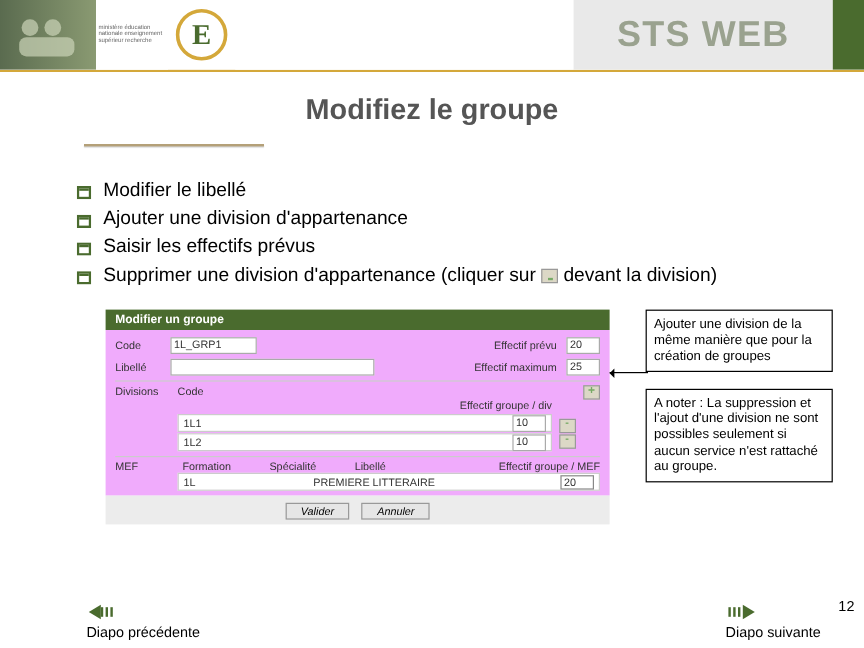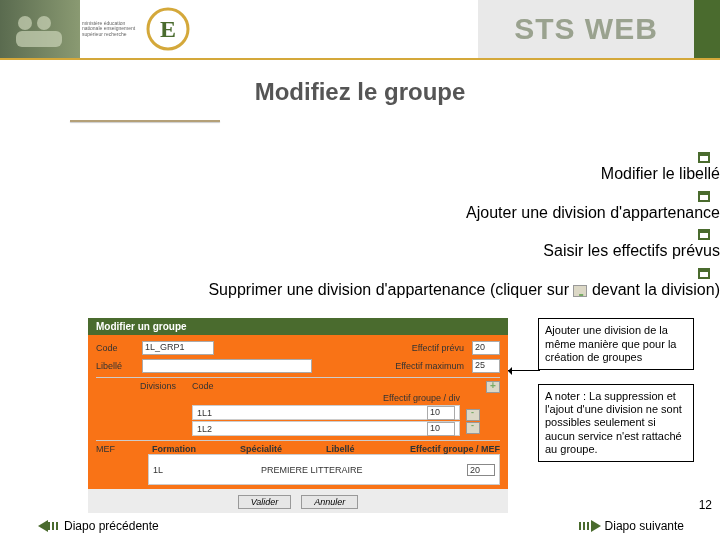--- a/index.html
+++ b/index.html
@@ -14,65 +14,65 @@
   .header-mid { flex:1; background:#fff; }
   .header-right { width: 216px; display:flex; align-items:center; justify-content:center; background:#e9e9e9; }
   .stsweb-txt { font-size:30px; font-weight:900; color:#9aa28f; letter-spacing:1px; font-family: Arial Black, Arial, sans-serif; }
   .header-cap { width:26px; background:#4a6b2e; }
   .gold-line { height:2px; background:#d4a83a; }
 
   .title { text-align:center; font-size:24px; color:#555; margin:18px 0 22px; font-family: Verdana, sans-serif; }
   .under-title-rule { height:2px; width:150px; background:#b4a078; margin-left:70px; margin-top:-8px; box-shadow:0 1px 1px rgba(0,0,0,.2); }
 
   .bullets { margin: 26px 0 18px 64px; font-size:16px; color:#000; }
-  .bullets .row { display:flex; align-items:flex-end; margin-bottom:2px;flex-direction:column; }
+  .bullets .row { display:flex; align-items:center; margin-bottom:2px; }
   .bullet-mark { width:12px; height:11px; margin-right:10px; margin-top:4px; flex-shrink:0; }
   .bullet-text { line-height:1.35; }
   .inline-del { display:inline-block; width:14px; height:12px; background:#dcd8c6; border:1px solid #999; vertical-align:middle; position:relative; }
   .inline-del::before { content:"-"; position:absolute; left:4px; top:-3px; color:#7a6; font-weight:bold; }
 
   .form-area { margin: 14px 0 0 52px; display:flex; align-items:flex-start; }
   .form-box { width:456px;padding-left:36px; }
   .form-header { background:#4a6b2e; color:#fff; font-size:10px; padding:3px 8px; font-weight:bold; }
-  .form-body { background:#f97316; padding:6px 8px 4px; font-size:9px; color:#333; }
+  .form-body { background:#f0abfc; padding:6px 8px 4px; font-size:9px; color:#333; }
   .fr { display:flex; align-items:center; margin-bottom:4px; }
   .fl { width:46px; }
   .fi { background:#fff; border:1px solid #aaa; height:14px; font-size:9px; padding:0 2px; }
   .fi-sm { width:72px; }
   .fi-lg { width:170px; }
   .fi-num { width:28px; text-align:left; }
   .pair-right { margin-left:auto; display:flex; align-items:center; gap:8px; }
   .sep { height:1px; background:#ccc; margin:3px 0; }
   .subgrid-head { display:flex; font-size:9px; color:#333; margin-bottom:2px; padding-right:20px; }
   .subgrid-head .c1 { width:60px; }
   .subgrid-head .c2 { flex:1; text-align:right;margin-top:12px; }
   .subgrid-row { background:#fff; border:1px solid #ccc; display:flex; align-items:center; padding:0 4px; height:15px; margin-bottom:1px; }
   .subgrid-row .c1 { width:60px; }
   .subgrid-row .c2 { flex:1; text-align:right; }
   .row-del { width:14px; height:12px; background:#dcd8c6; border:1px solid #999; margin-left:6px; position:relative; }
   .row-del::before { content:"-"; position:absolute; left:4px; top:-3px; color:#7a6; font-weight:bold; }
   .row-add { width:14px; height:12px; background:#dcd8c6; border:1px solid #999; margin-left:6px; position:relative; align-self:flex-start; }
   .row-add::before { content:"+"; position:absolute; left:3px; top:-2px; color:#7a6; font-weight:bold; font-size:10px; }
-  .mef-head { display:flex; font-size:9px; gap:44px; margin-left:4px;font-weight:bold; }
-  .mef-row { background:#fff; border:1px solid #ccc; display:flex; align-items:center; padding:0 4px; height:31px; }
+  .mef-head { display:flex; font-size:9px; gap:32px; margin-left:4px; }
+  .mef-row { background:#fff; border:1px solid #ccc; display:flex; align-items:center; padding:0 4px; height:15px; }
   .mef-row span { font-size:9px; }
   .mef-f { width:48px; }
   .mef-s { width:60px; }
   .mef-l { flex:1; }
   .mef-n { width:28px; border:1px solid #888; background:#fff; text-align:left; padding:0 2px; }
   .form-btns { display:flex; gap:10px; justify-content:center; padding:6px 0 4px; background:#ececec; }
   .btn { background:#e6e6e6; border:1px solid #999; font-size:9px; padding:1px 12px; cursor:pointer;font-style:italic; }
 
   .side-notes { margin-left:30px; width:156px; display:flex; flex-direction:column; gap:14px; position:relative; }
   .note-box { border:1px solid #000; padding:5px 6px; font-size:11px; line-height:1.2; background:#fff; }
   .note-line { position:absolute; left:-30px; top:52px; width:32px; height:1px; background:#000; }
   .note-line::before { content:""; position:absolute; left:-4px; top:-3px; border:4px solid transparent; border-right-color:#000; }
 
   .footer { position:absolute; bottom:6px; left:0; right:0; display:flex; align-items:center; justify-content:space-between; padding:0 36px; font-size:12px; }
-  .nav { display:flex; flex-direction:row; align-items:center; gap:2px; }
+  .nav { display:flex; flex-direction:column; gap:2px;margin-left:36px; }
   .page-num { position:absolute; right:8px; bottom:28px; font-size:12px; }
 </style>
 </head>
 <body>
 
 <div class="header">
   <div class="header-left">
     <div class="photo-band">
       <svg width="60" height="40">
           <circle cx="15" cy="14" r="7" fill="#cbd4b8"></circle>
@@ -153,21 +153,21 @@
       <div class="fr">
         <span class="fl">Libellé</span>
         <span class="fi fi-lg"></span>
         <div class="pair-right">
           <span>Effectif maximum</span>
           <span class="fi fi-num">25</span>
         </div>
       </div>
       <div class="sep"></div>
       <div style="display:flex; align-items:flex-start;">
-        <div style="width:52px;margin-left:44px;">Divisions</div>
+        <div style="width:52px;">Divisions</div>
         <div style="flex:1;">
           <div class="subgrid-head">
             <div class="c1">Code</div>
             <div class="c2">Effectif groupe / div</div>
           </div>
           <div style="display:flex; align-items:center;">
             <div style="flex:1;">
               <div class="subgrid-row">
                 <div class="c1">1L1</div>
                 <div class="c2"><span class="fi fi-num" style="display:inline-block;">10</span></div>

